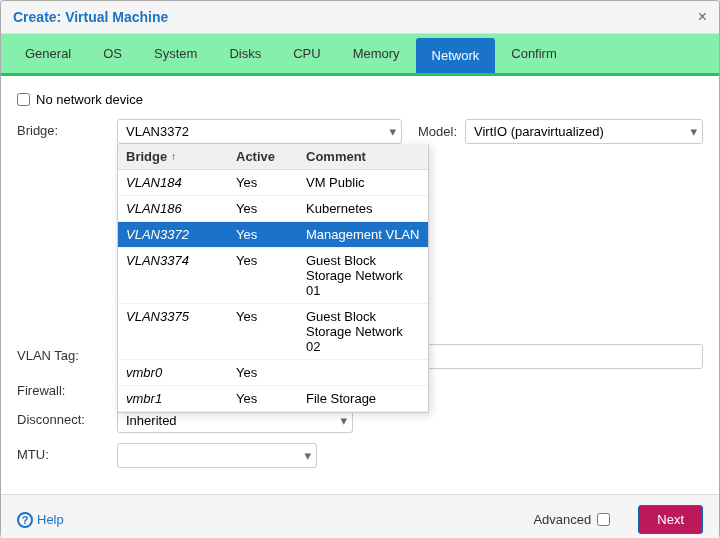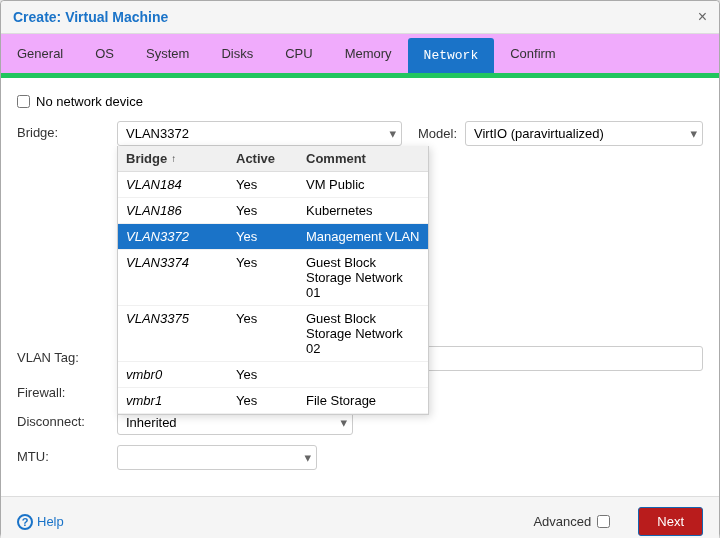--- a/index.html
+++ b/index.html
@@ -1,23 +1,23 @@
 <!DOCTYPE html>
 <html><head>
   <meta charset="utf-8">
   <style>
     * { box-sizing: border-box; margin: 0; padding: 0; font-family: 'Segoe UI', Tahoma, Geneva, Verdana, sans-serif; font-size: 13px; }
     body { background: #f0f0f0; display: flex; justify-content: center; align-items: center; height: 100vh; }
     .dialog { background: #fff; border: 1px solid #aaa; border-radius: 4px; width: 720px; height: 538px; display: flex; flex-direction: column; box-shadow: 2px 2px 10px rgba(0,0,0,0.3); }
     .title-bar { background: #f5f5f5; border-bottom: 1px solid #ddd; padding: 8px 12px; display: flex; justify-content: space-between; align-items: center; border-radius: 4px 4px 0 0; }
     .title-text { color: #1a73c8; font-weight: 600; font-size: 14px; }
     .close-btn { background: none; border: none; cursor: pointer; color: #666; font-size: 16px; line-height: 1; }
-    .tabs { display: flex; border-bottom: 5px solid #22c55e; padding: 0 0; background: #f0abfc; }
+    .tabs { display: flex; border-bottom: 3px solid #22c55e; padding: 0 8px; background: #86efac; }
     .tab { padding: 10px 16px; cursor: pointer; color: #333; border: none; background: none; font-size: 13px; }
-    .tab.active { background: #1a73c8; color: #fff; border-radius: 3px 3px 0 0; margin-top: 4px; font-family: Liberation Mono, monospace; }
+    .tab.active { background: #1a73c8; color: #fff; border-radius: 3px 3px 0 0; margin-top: 4px; }
     .content { flex: 1; padding: 16px; overflow: visible; position: relative; }
     .checkbox-row { margin-bottom: 12px; display: flex; align-items: center; gap: 6px; }
     .form-row { display: flex; align-items: flex-start; margin-bottom: 10px; }
     .form-label { width: 100px; padding-top: 4px; color: #333; flex-shrink: 0; }
     .form-field { flex: 1; }
     .bridge-row { display: flex; gap: 16px; align-items: flex-start; }
     .bridge-col { flex: 1; position: relative; }
     .model-col { flex: 1; display: flex; align-items: center; gap: 8px; }
     .model-label { color: #333; white-space: nowrap; }
     .select-box { width: 100%; border: 1px solid #ccc; border-radius: 3px; padding: 4px 24px 4px 8px; background: #fff; appearance: none; -webkit-appearance: none; cursor: pointer; }
@@ -32,21 +32,21 @@
     .dropdown-row.selected { background: #1a73c8; color: #fff; }
     .dropdown-row .cell-bridge { width: 110px; padding: 5px 8px; font-style: italic; }
     .dropdown-row .cell-active { width: 70px; padding: 5px 8px; }
     .dropdown-row .cell-comment { flex: 1; padding: 5px 8px; }
     .input-box { width: 100%; border: 1px solid #ccc; border-radius: 3px; padding: 4px 8px; }
     .footer { border-top: 1px solid #ddd; padding: 10px 16px; display: flex; justify-content: space-between; align-items: center; background: #f5f5f5; border-radius: 0 0 4px 4px; }
     .footer-left { display: flex; align-items: center; gap: 6px; }
     .footer-right { display: flex; align-items: center; gap: 28px; }
     .btn { padding: 6px 18px; border-radius: 3px; border: none; cursor: pointer; font-size: 13px; }
     .btn-back { background: #f0f0f0; border: 1px solid #ccc; color: #333; }
-    .btn-next { background: #b91c1c; color: #fff; border: 1px solid #1565b0; }
+    .btn-next { background: #be185d; color: #fff; border: 1px solid #1565b0; }
     .btn-help { background: none; border: none; color: #1a73c8; cursor: pointer; display: flex; align-items: center; gap: 4px; }
     .advanced-row { display: flex; align-items: center; gap: 6px; color: #333; }
     .sort-arrow { font-size: 10px; }
   </style>
 </head>
 <body>
 
 <div class="dialog">
   <div class="title-bar">
     <span class="title-text">Create: Virtual Machine</span>

